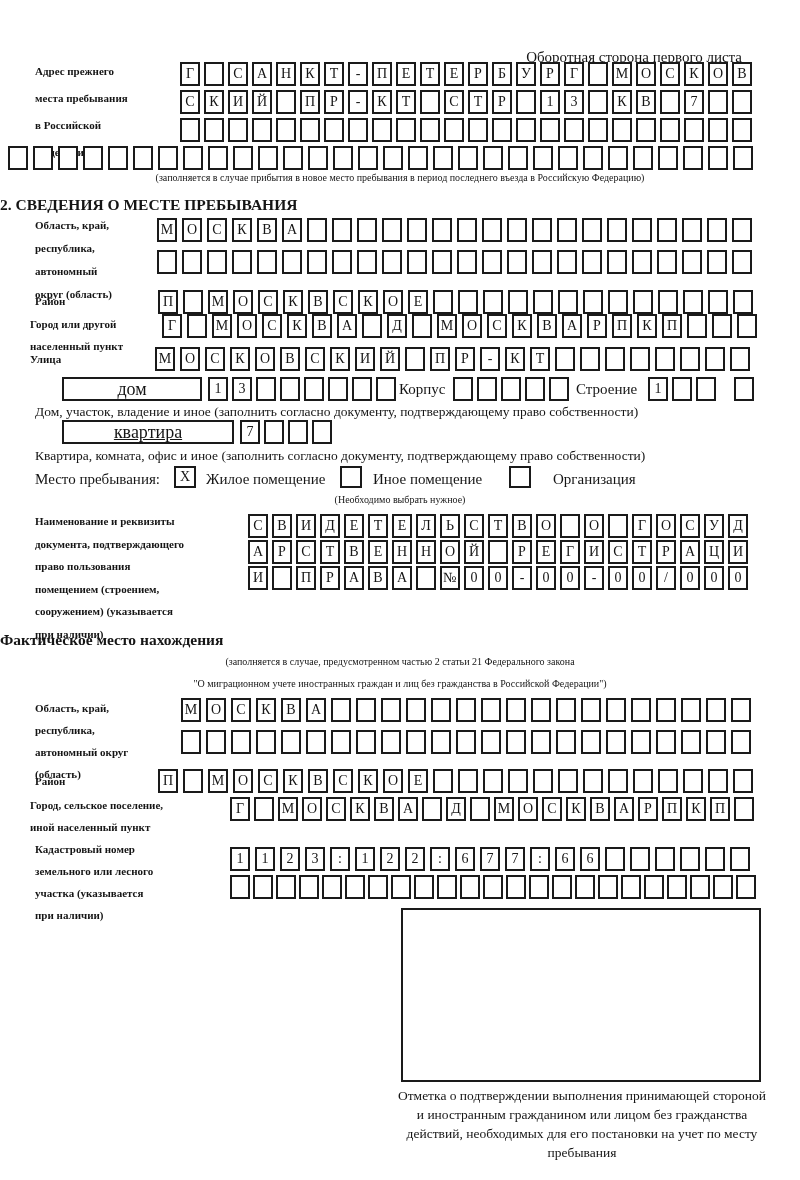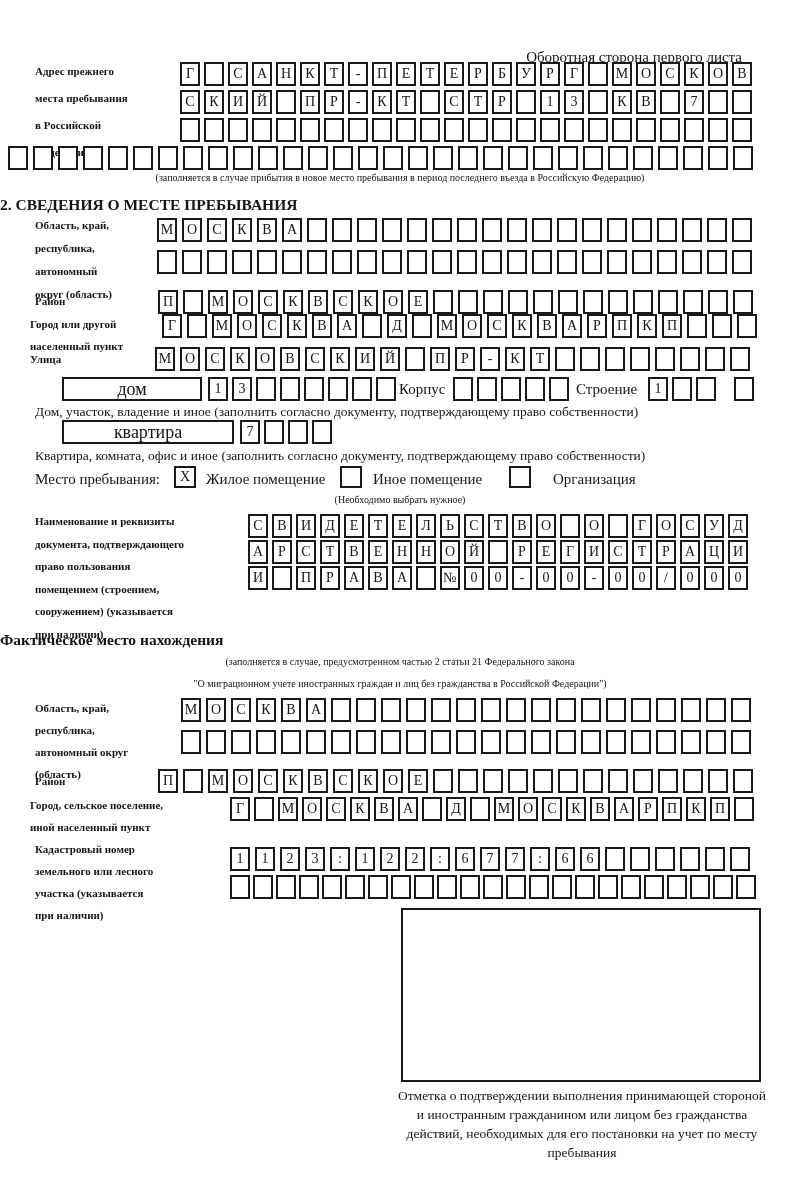--- a/index.html
+++ b/index.html
@@ -48,21 +48,21 @@
 
   #dom-box{left:62px;top:377px;width:136px;}
   #dom-r{left:208px;top:377px;}
   #korpus-lbl{left:399px;top:379px;}
   #korpus-r{left:453px;top:377px;}
   #stroenie-lbl{left:576px;top:379px;}
   #stroenie-r{left:648px;top:377px;}
   #extra-r{left:734px;top:377px;}
   #cap1{left:35px;top:404px;}
 
-  #kv-box{left:62px;top:420px;width:168px;}
+  #kv-box{left:62px;top:420px;width:168px;text-decoration:underline;}
   #kv-r{left:240px;top:420px;}
   #cap2{left:35px;top:448px;}
 
   #mesto-lbl{left:35px;top:469px;}
   #chk1{left:174px;top:466px;}
   #opt1{left:206px;top:469px;}
   #chk2{left:340px;top:466px;}
   #opt2{left:373px;top:469px;}
   #chk3{left:509px;top:466px;}
   #opt3{left:553px;top:469px;}

